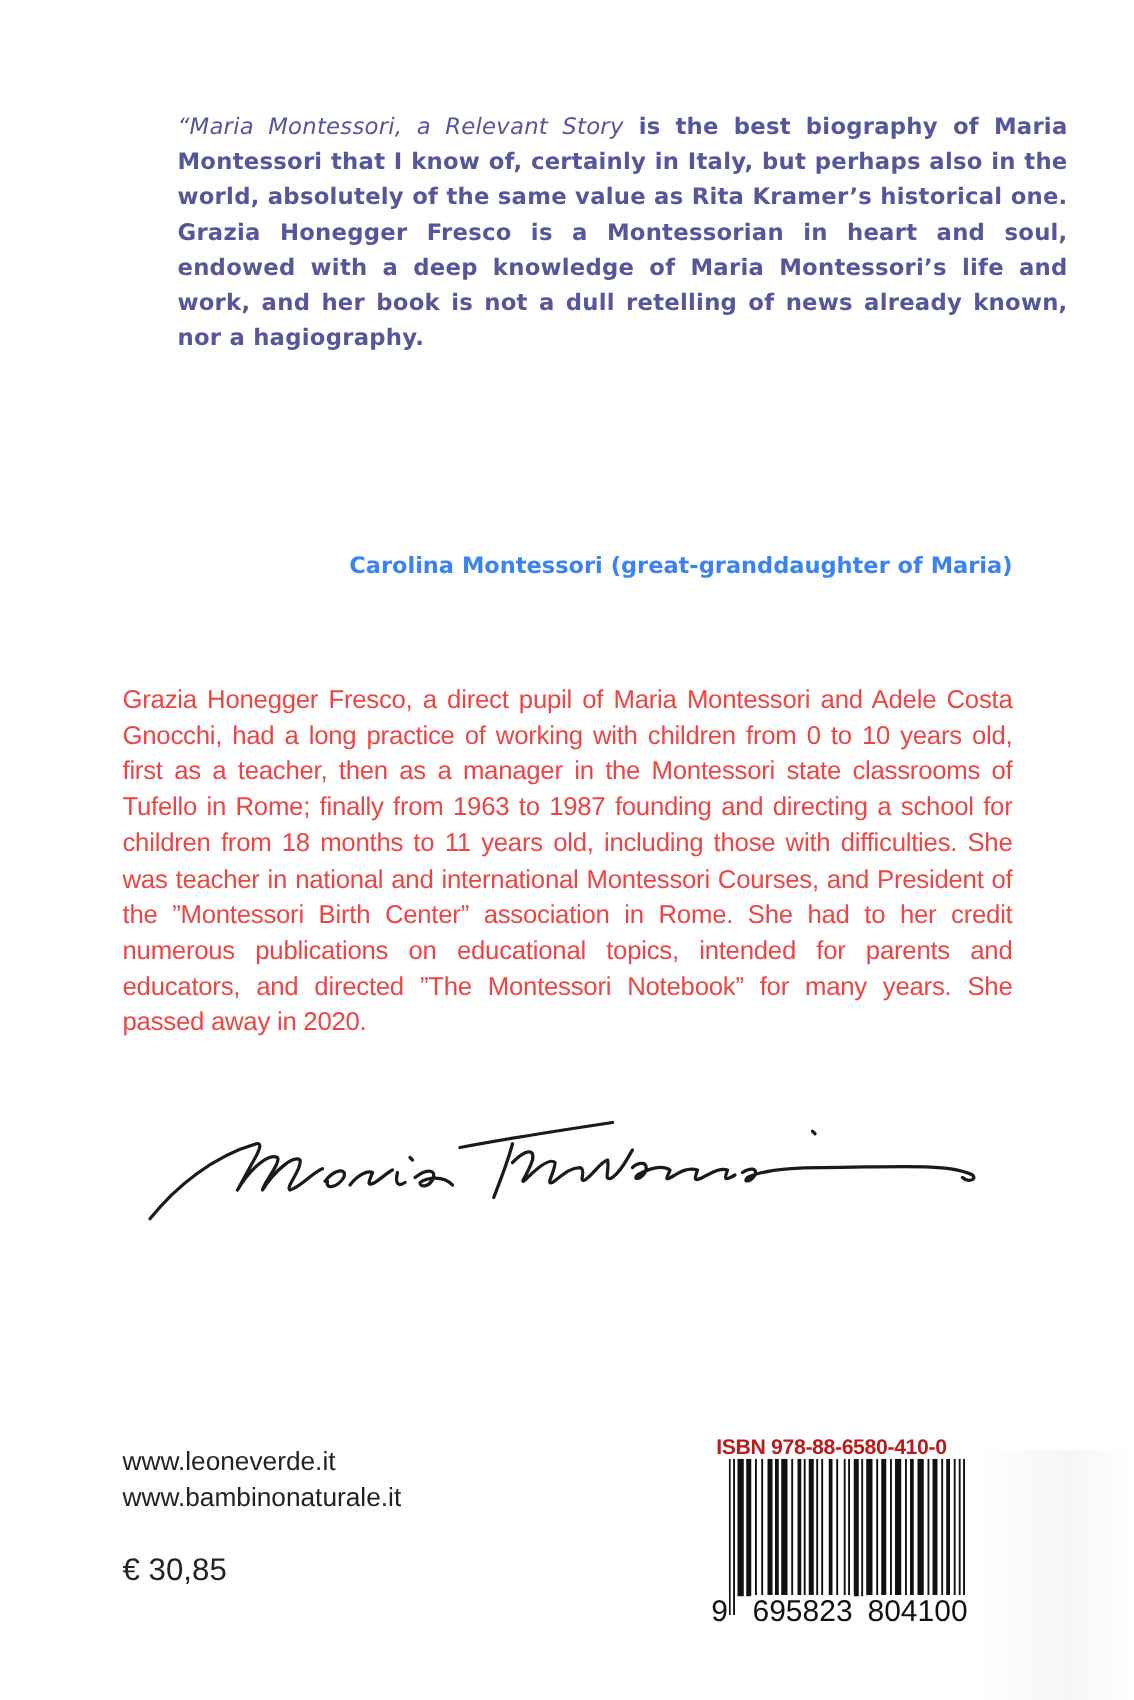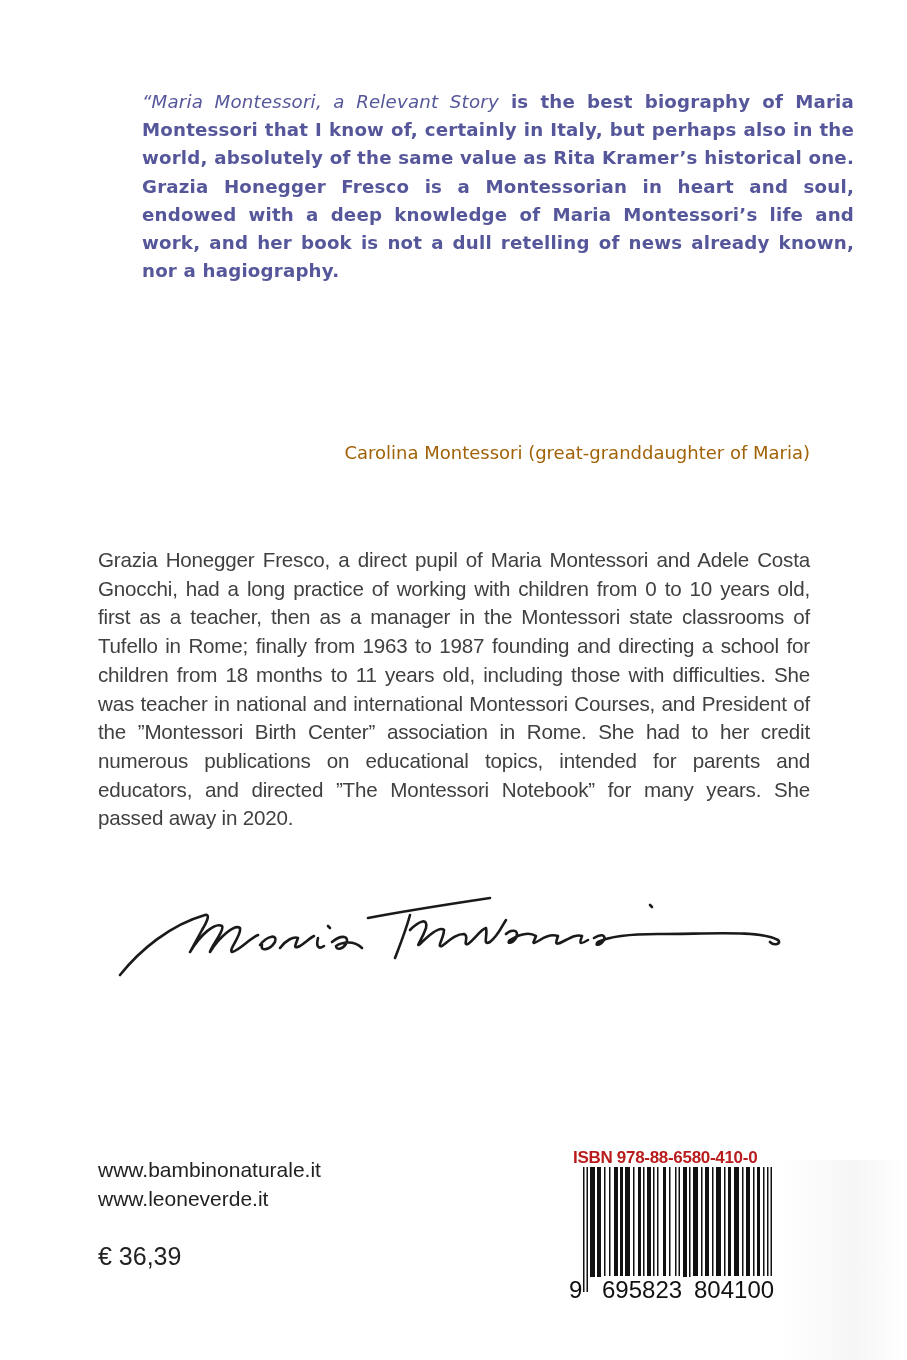--- a/index.html
+++ b/index.html
@@ -10,26 +10,26 @@
     .quote-block {
       position:absolute; left:98px; top:88px; width:712px;
       color:#55579a; font-family:"DejaVu Sans", sans-serif; font-weight:bold;
       font-size:18.2px; line-height:28.2px; letter-spacing:0.2px;margin-left:44px;
     }
     .quote-block p { margin:0; text-align:justify; text-align-last:left; }
     .quote-block p + p { margin-top:5px; }
     .quote-block .title-italic { font-style:italic; font-weight:normal; }
     .attribution {
       position:absolute; right:97px; top:440px;
-      color:#a16207; font-family:"DejaVu Sans", sans-serif; font-weight:normal;
+      color:#3b82f6; font-family:"DejaVu Sans", sans-serif; font-weight:bold;
       font-size:18px; line-height:26px; white-space:nowrap;
     }
     .bio {
       position:absolute; left:98px; top:546px; width:712px;
-      color:#404040; font-family:"Liberation Sans", sans-serif;
+      color:#ef4444; font-family:"Liberation Sans", sans-serif;
       font-size:20.6px; line-height:28.7px; text-align:justify; letter-spacing:-0.2px;
     }
     .signature {
       position:absolute; left:110px; top:890px; width:680px; height:95px;
     }
     .websites {
       position:absolute; left:98px; top:1155px;
       font-family:"Liberation Sans", sans-serif; font-size:21px; line-height:29px; color:#222222;
     }
     .price {
@@ -73,24 +73,24 @@
   <path d="M258 28 C 300 20, 340 14, 380 8"></path>
   <path d="M300 25 C 296 40, 290 55, 285 68"></path>
   <path d="M300 40 C 310 30, 318 28, 316 38 C 312 50, 305 58, 310 54 C 320 44, 330 36, 334 40 C 334 48, 326 58, 332 56 C 340 50, 346 44, 354 44 C 360 46, 352 56, 358 54 C 366 48, 370 40, 376 38 C 378 46, 372 56, 380 52 C 388 46, 392 36, 396 30"></path>
   <path d="M396 44 C 400 40, 410 38, 406 48 C 402 54, 396 54, 400 50 C 410 44, 420 42, 426 46 C 424 52, 420 56, 430 50 C 436 46, 442 44, 448 46 C 446 52, 444 56, 452 52 C 460 48, 466 44, 472 46 C 470 52, 468 56, 478 50"></path>
   <path d="M484 48 C 490 44, 496 44, 494 50 C 490 56, 484 56, 488 52 C 500 46, 520 44, 548 44 C 600 44, 650 40, 668 50 C 672 54, 664 56, 660 52"></path>
   <path d="M218 36 L 220 38"></path>
   <path d="M540 15 L 542 17"></path>
 </svg>
 
 <div class="websites">
+  <div>www.leoneverde.it</div>
   <div>www.bambinonaturale.it</div>
-  <div>www.leoneverde.it</div>
 </div>
-<div class="price">€ 36,39</div>
+<div class="price">€ 30,85</div>
 
 <div class="isbn-label">ISBN 978-88-6580-410-0</div>
 <svg class="barcode" viewBox="0 0 195 125" preserveAspectRatio="none">
   <g fill="#111">
     <rect x="0" y="0" width="1.5" height="125"></rect>
     <rect x="3.5" y="0" width="1.5" height="125"></rect>
     <rect x="7" y="0" width="5" height="110"></rect>
     <rect x="14" y="0" width="4" height="110"></rect>
     <rect x="21" y="0" width="1.5" height="110"></rect>
     <rect x="26" y="0" width="1.5" height="110"></rect>

